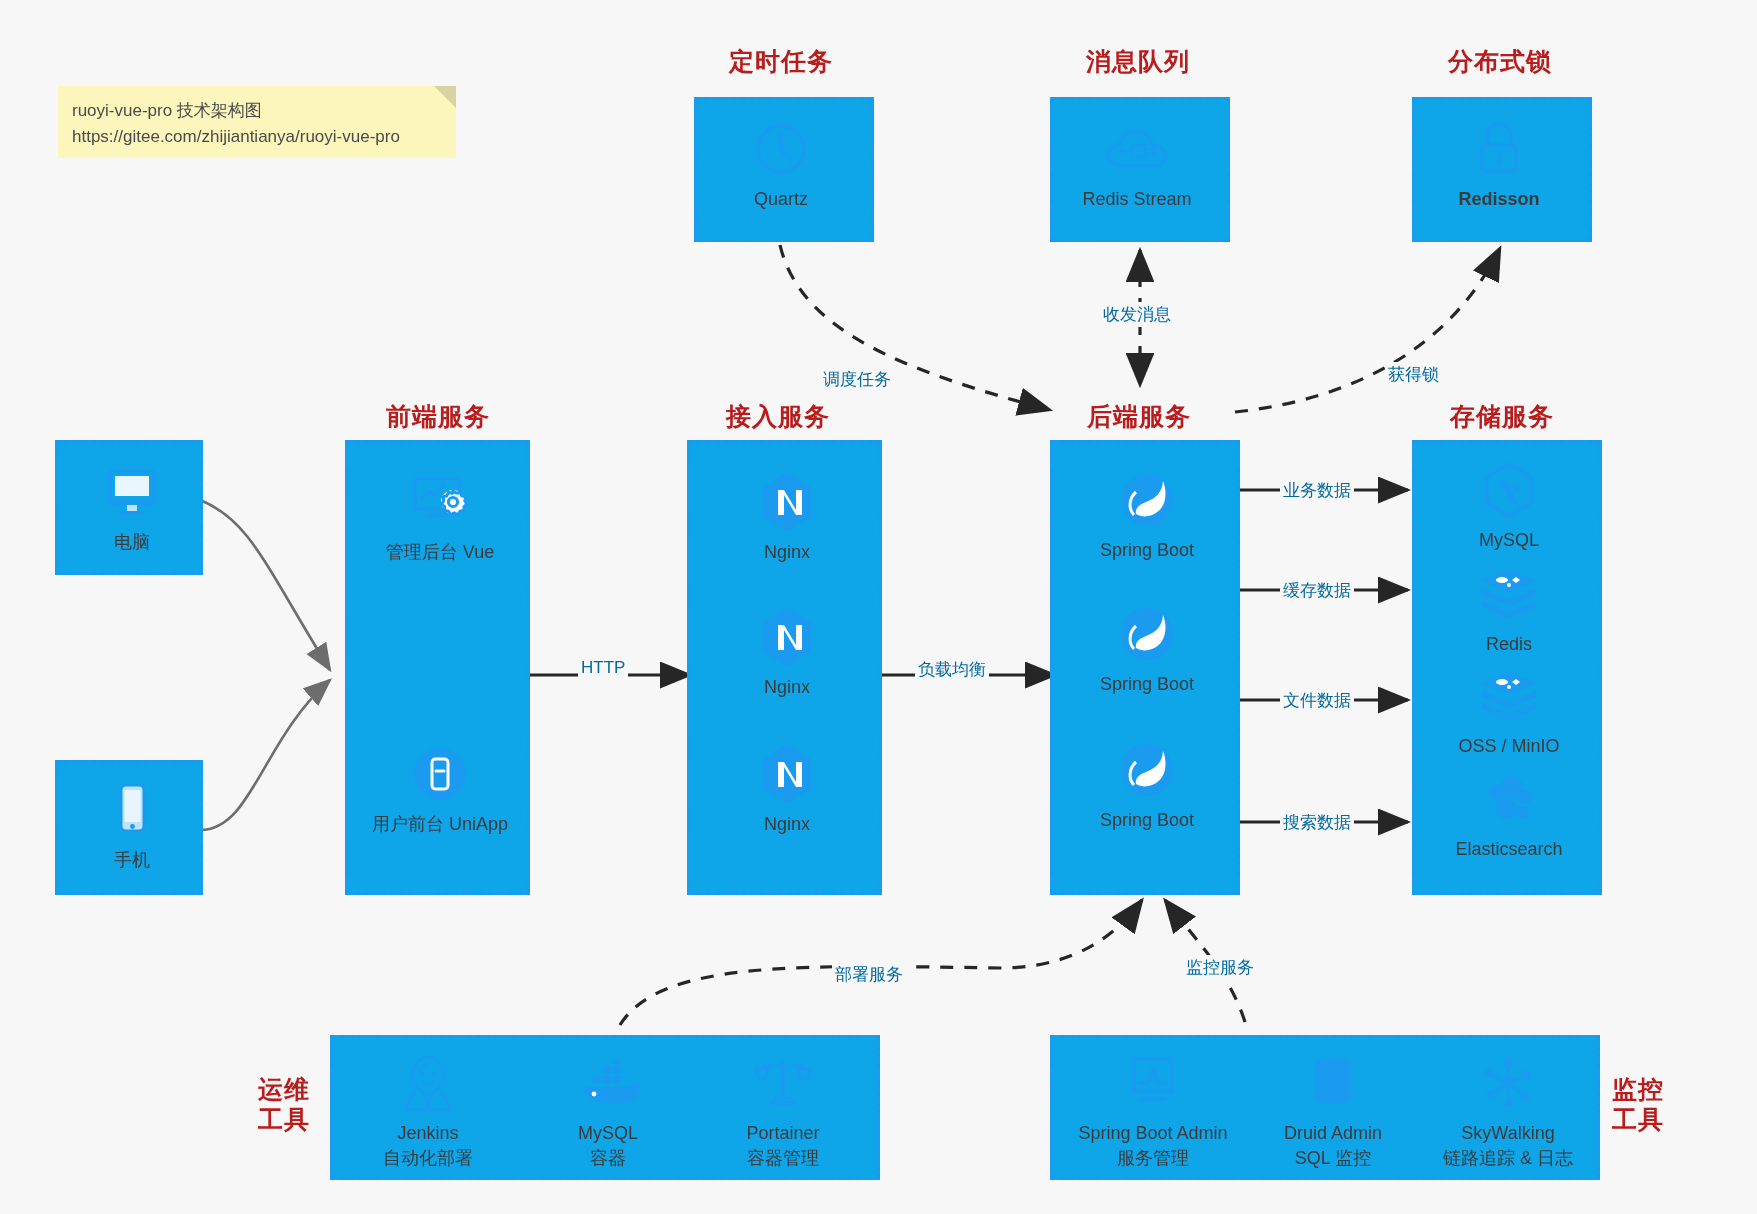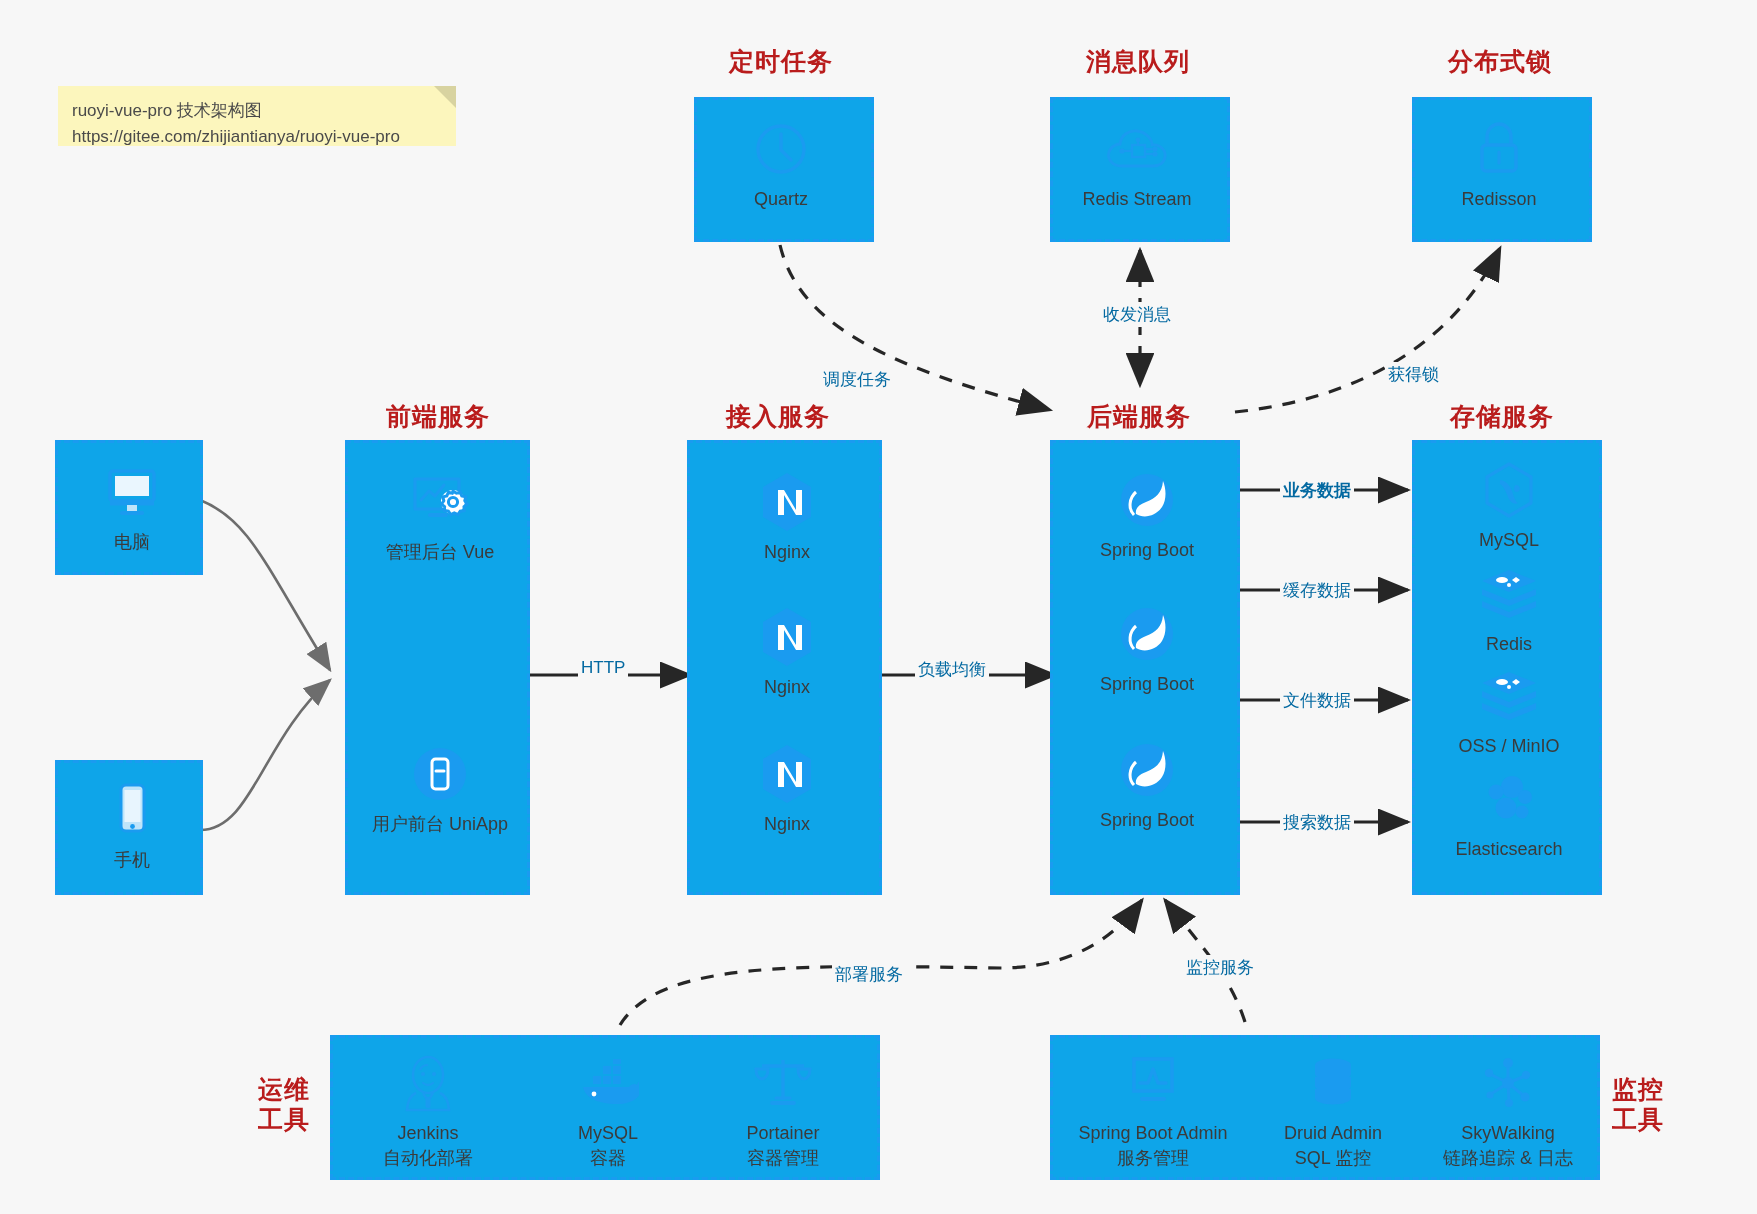--- a/index.html
+++ b/index.html
@@ -8,21 +8,21 @@
     background:#f7f7f7;
     font-family:"Liberation Sans","DejaVu Sans",sans-serif;
     position:relative;
     overflow:hidden;
     color:#3b3b3b;
   }
   #svg-layer{position:absolute;left:0;top:0;width:1757px;height:1214px;pointer-events:none;}
 
   
   .note{
-    position:absolute;left:58px;top:86px;width:398px;height:60px;
+    position:absolute;left:58px;top:86px;width:398px;height:72px;
     background:#fcf6bd;
     padding:12px 14px 0 14px;
     box-sizing:border-box;
     line-height:1.55;
     font-size:17px;
     color:#4a4a4a;
   }
   .note .fold{
     position:absolute;right:0;top:0;width:0;height:0;
     border-left:22px solid transparent;border-top:22px solid #d8d3a0;
@@ -165,21 +165,21 @@
         <circle cx="51" cy="25" r="2.6" fill="#1a9bf0"></circle>
         <circle cx="51" cy="30" r="2.6" fill="#1a9bf0"></circle>
         <circle cx="34" cy="16" r="2.4" fill="#1a9bf0"></circle>
       </svg>
     </div>
     <div class="cap">Redis Stream</div>
   </div>
 </div>
 
 <div class="box" style="left:1412px;top:97px;width:180px;height:145px;">
-  <div class="node" style="left:4px;top:18px;">
+  <div class="node" style="left:4px;top:18px;font-weight:bold;">
     <div class="ico">
       <svg width="50" height="56" viewBox="0 0 50 56">
         <path d="M13 24 L13 16 C13 8 19 3 25 3 C31 3 37 8 37 16 L37 24" fill="none" stroke="#1a9bf0" stroke-width="3.4"></path>
         <rect x="8" y="24" width="34" height="26" rx="4" fill="none" stroke="#1a9bf0" stroke-width="3.4"></rect>
         <line x1="25" y1="31" x2="25" y2="42" stroke="#1a9bf0" stroke-width="3.2" stroke-linecap="round"></line>
       </svg>
     </div>
     <div class="cap">Redisson</div>
   </div>
 </div>
@@ -431,18 +431,18 @@
     <div class="cap">SkyWalking</div>
     <div class="cap" style="margin-top:2px;">链路追踪 &amp; 日志</div>
   </div>
 </div>
 
 <div class="elabel" style="left:578px;top:657px;">HTTP</div>
 <div class="elabel" style="left:915px;top:657px;">负载均衡</div>
 <div class="elabel" style="left:820px;top:367px;">调度任务</div>
 <div class="elabel" style="left:1100px;top:302px;">收发消息</div>
 <div class="elabel" style="left:1385px;top:362px;">获得锁</div>
-<div class="elabel" style="left:1280px;top:478px;font-weight:bold;">业务数据</div>
+<div class="elabel" style="left:1280px;top:478px;">业务数据</div>
 <div class="elabel" style="left:1280px;top:578px;">缓存数据</div>
 <div class="elabel" style="left:1280px;top:688px;">文件数据</div>
 <div class="elabel" style="left:1280px;top:810px;">搜索数据</div>
 <div class="elabel" style="left:832px;top:962px;">部署服务</div>
 <div class="elabel" style="left:1183px;top:955px;">监控服务</div>
 
 </body></html>

